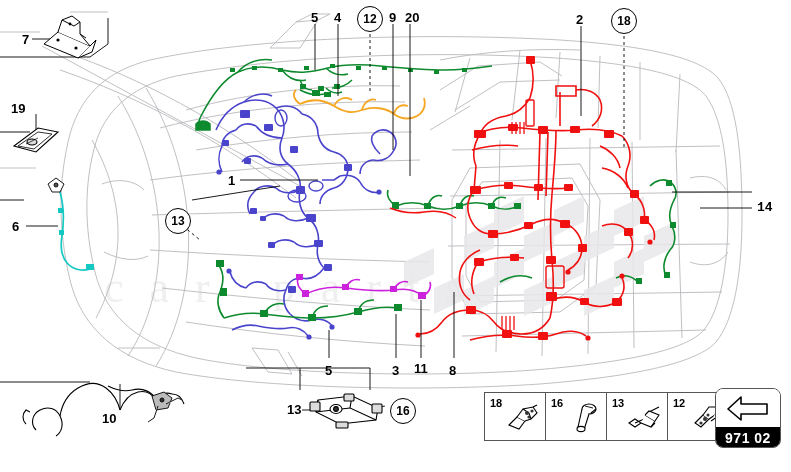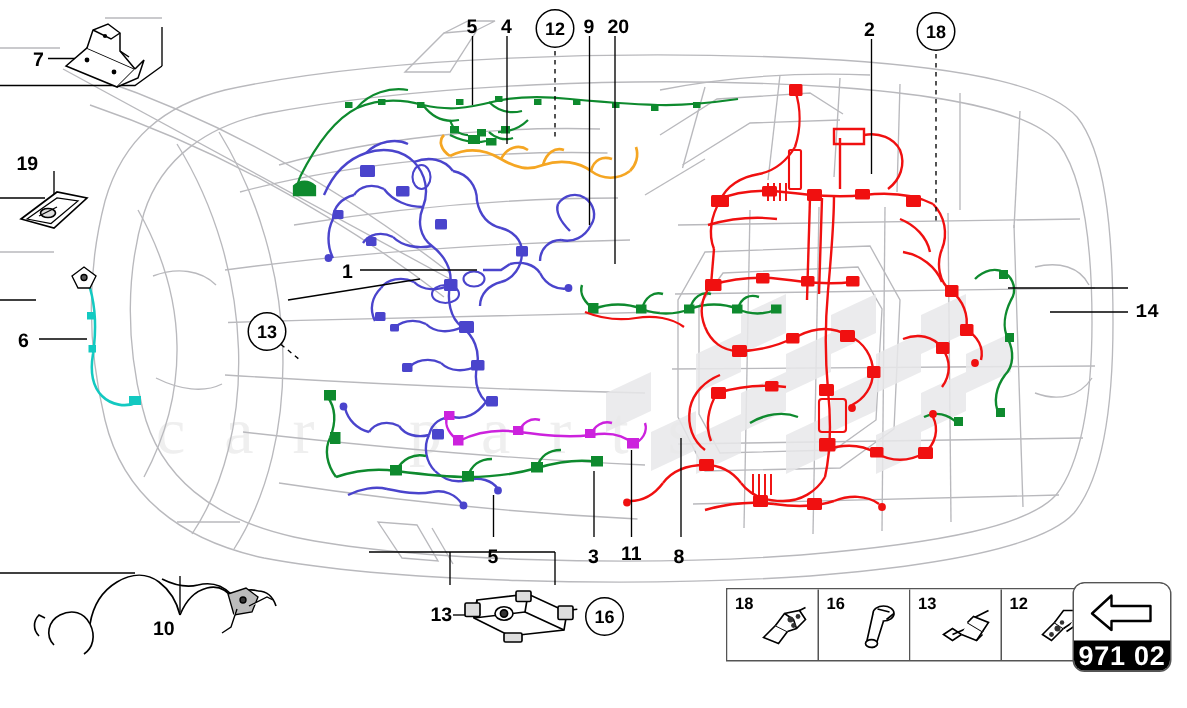--- a/index.html
+++ b/index.html
@@ -13,21 +13,21 @@
   
   #legend{position:absolute;left:484px;top:392px;display:flex;border:1px solid #555;background:#fff;}
   .legcell{width:61px;height:47px;border-right:1px solid #555;position:relative;box-sizing:border-box;background:#fff;}
   .legcell:last-child{border-right:none;}
   .legnum{position:absolute;left:5px;top:4px;font-size:11px;font-weight:bold;color:#000;}
   .legicon{position:absolute;right:2px;top:4px;width:40px;height:40px;}
   
   #codebadge{position:absolute;left:715px;top:388px;width:66px;height:60px;border:1px solid #555;
              border-radius:8px;overflow:hidden;background:#fff;box-sizing:border-box;}
   #codearrow{height:38px;display:flex;align-items:center;justify-content:center;background:#fff;}
-  #codetext{height:21px;background:#000;color:#fff;font-size:18px;font-weight:bold;
+  #codetext{height:21px;background:#000;color:#fff;font-size:14px;font-weight:bold;
             display:flex;align-items:center;justify-content:center;letter-spacing:.5px;}
   
   .wm-main{position:absolute;left:52px;top:176px;font-family:"Liberation Serif",serif;font-size:96px;
            font-weight:bold;color:#f2d3d6;letter-spacing:-2px;line-height:1;pointer-events:none;}
   .wm-sub{position:absolute;left:104px;top:266px;font-family:"Liberation Serif",serif;font-size:44px;
           color:#efefef;letter-spacing:26px;line-height:1;pointer-events:none;}
 </style>
 </head>
 <body>
 

